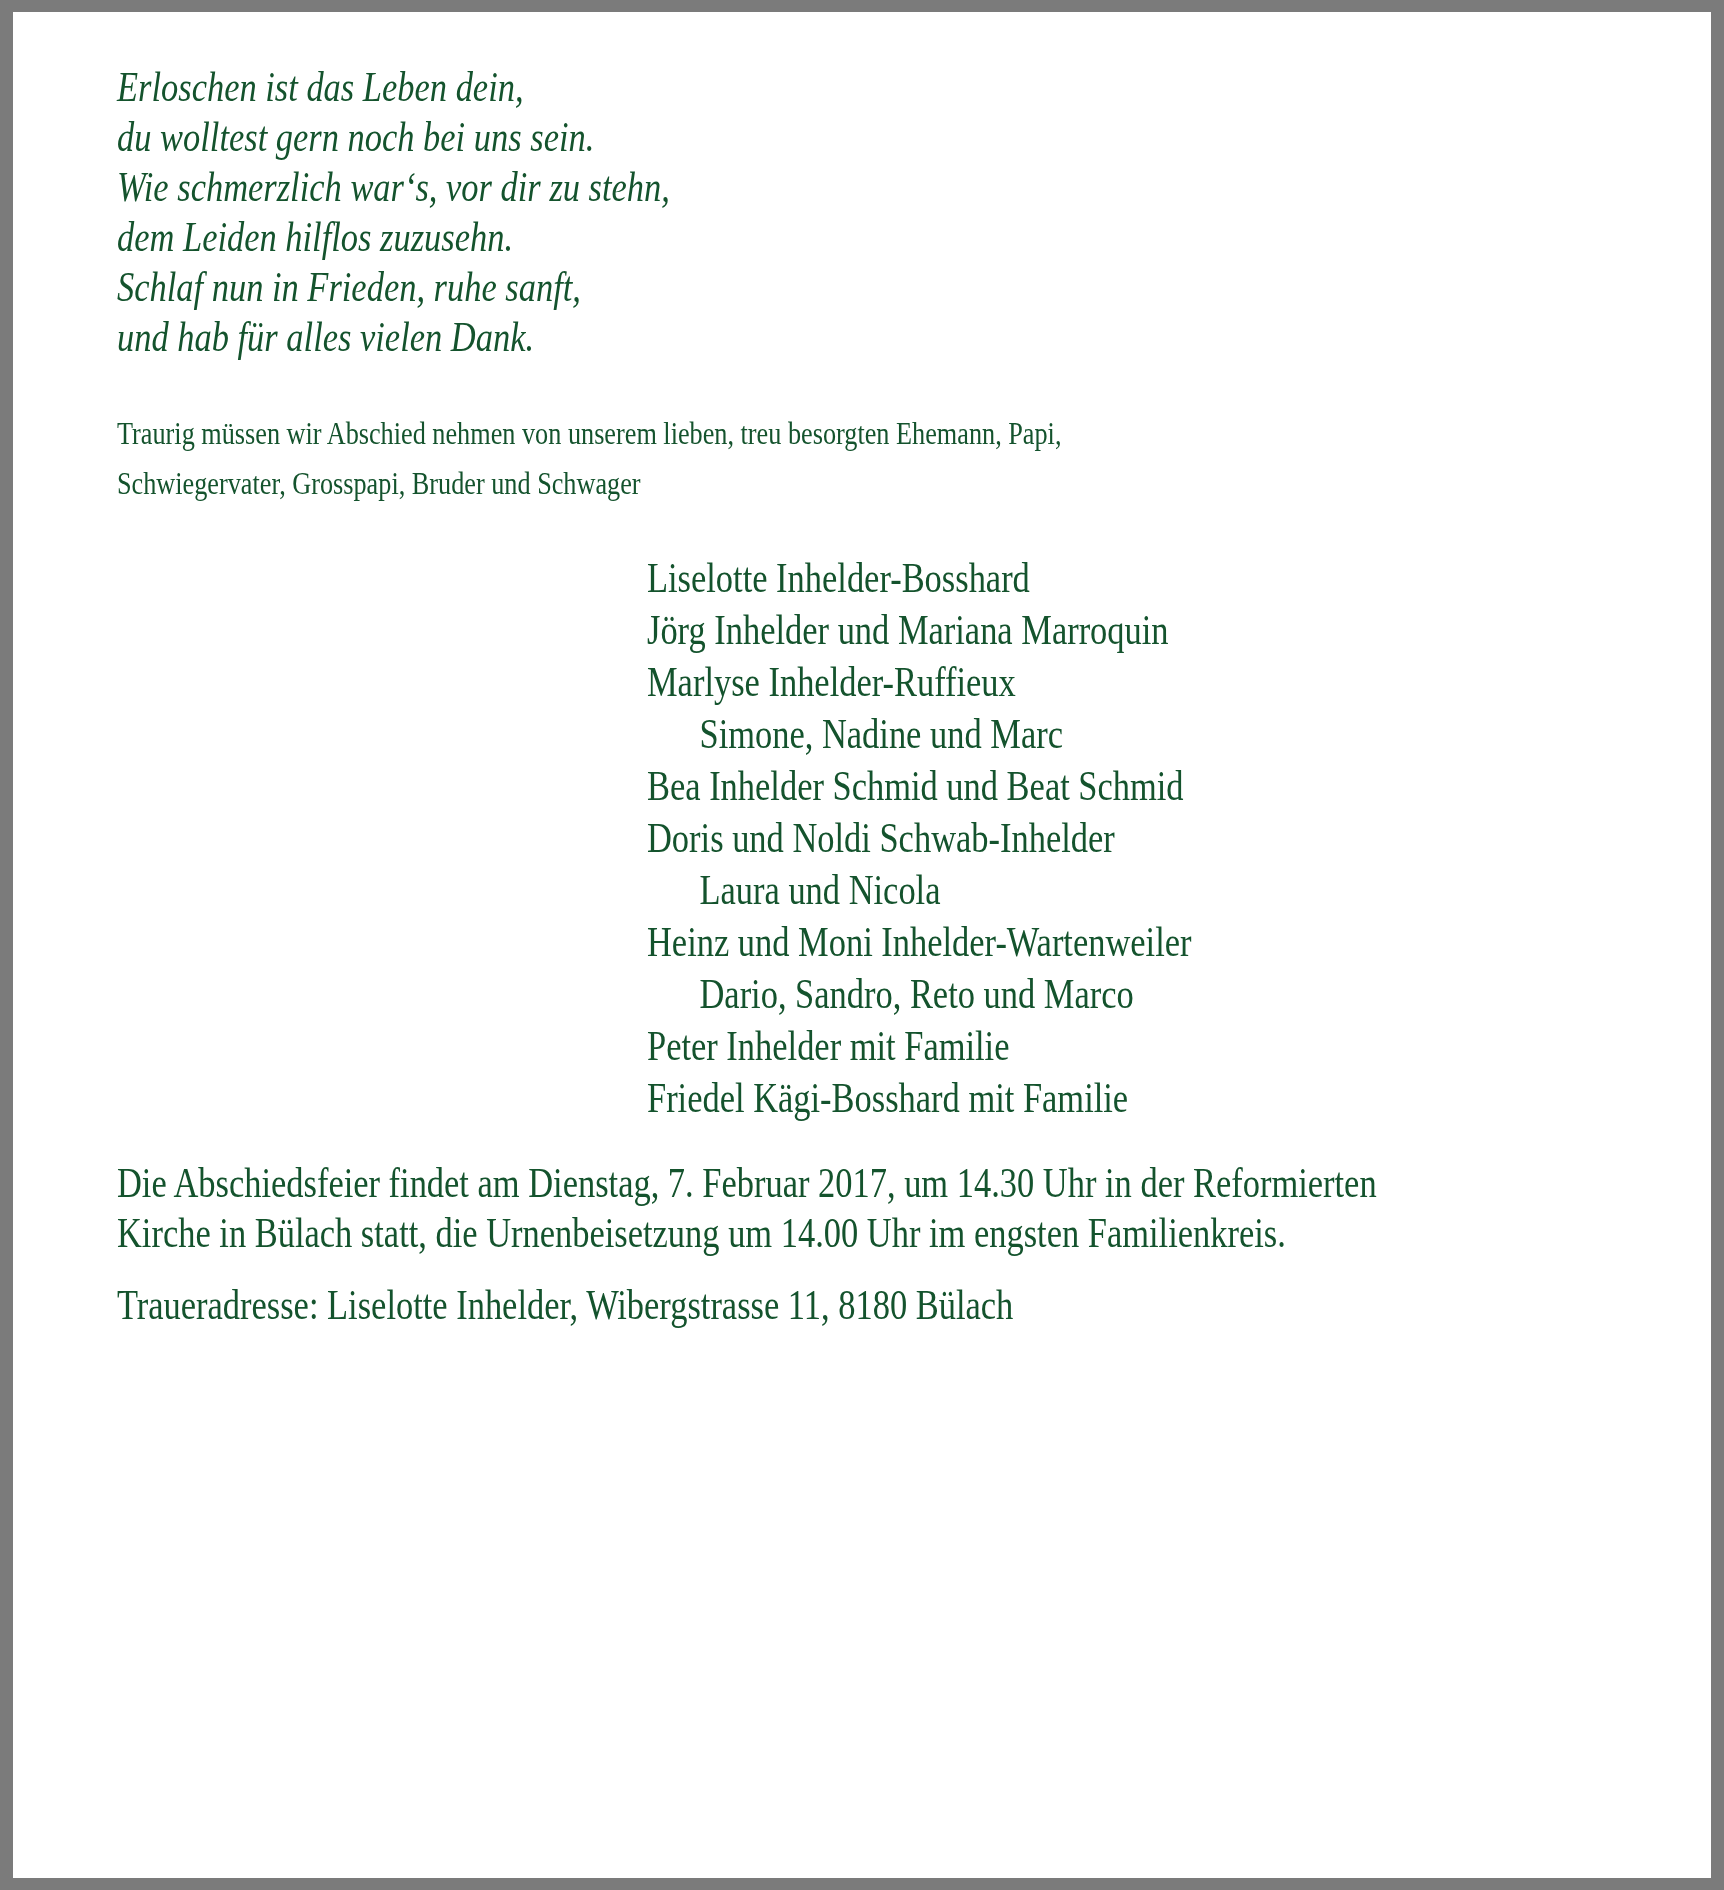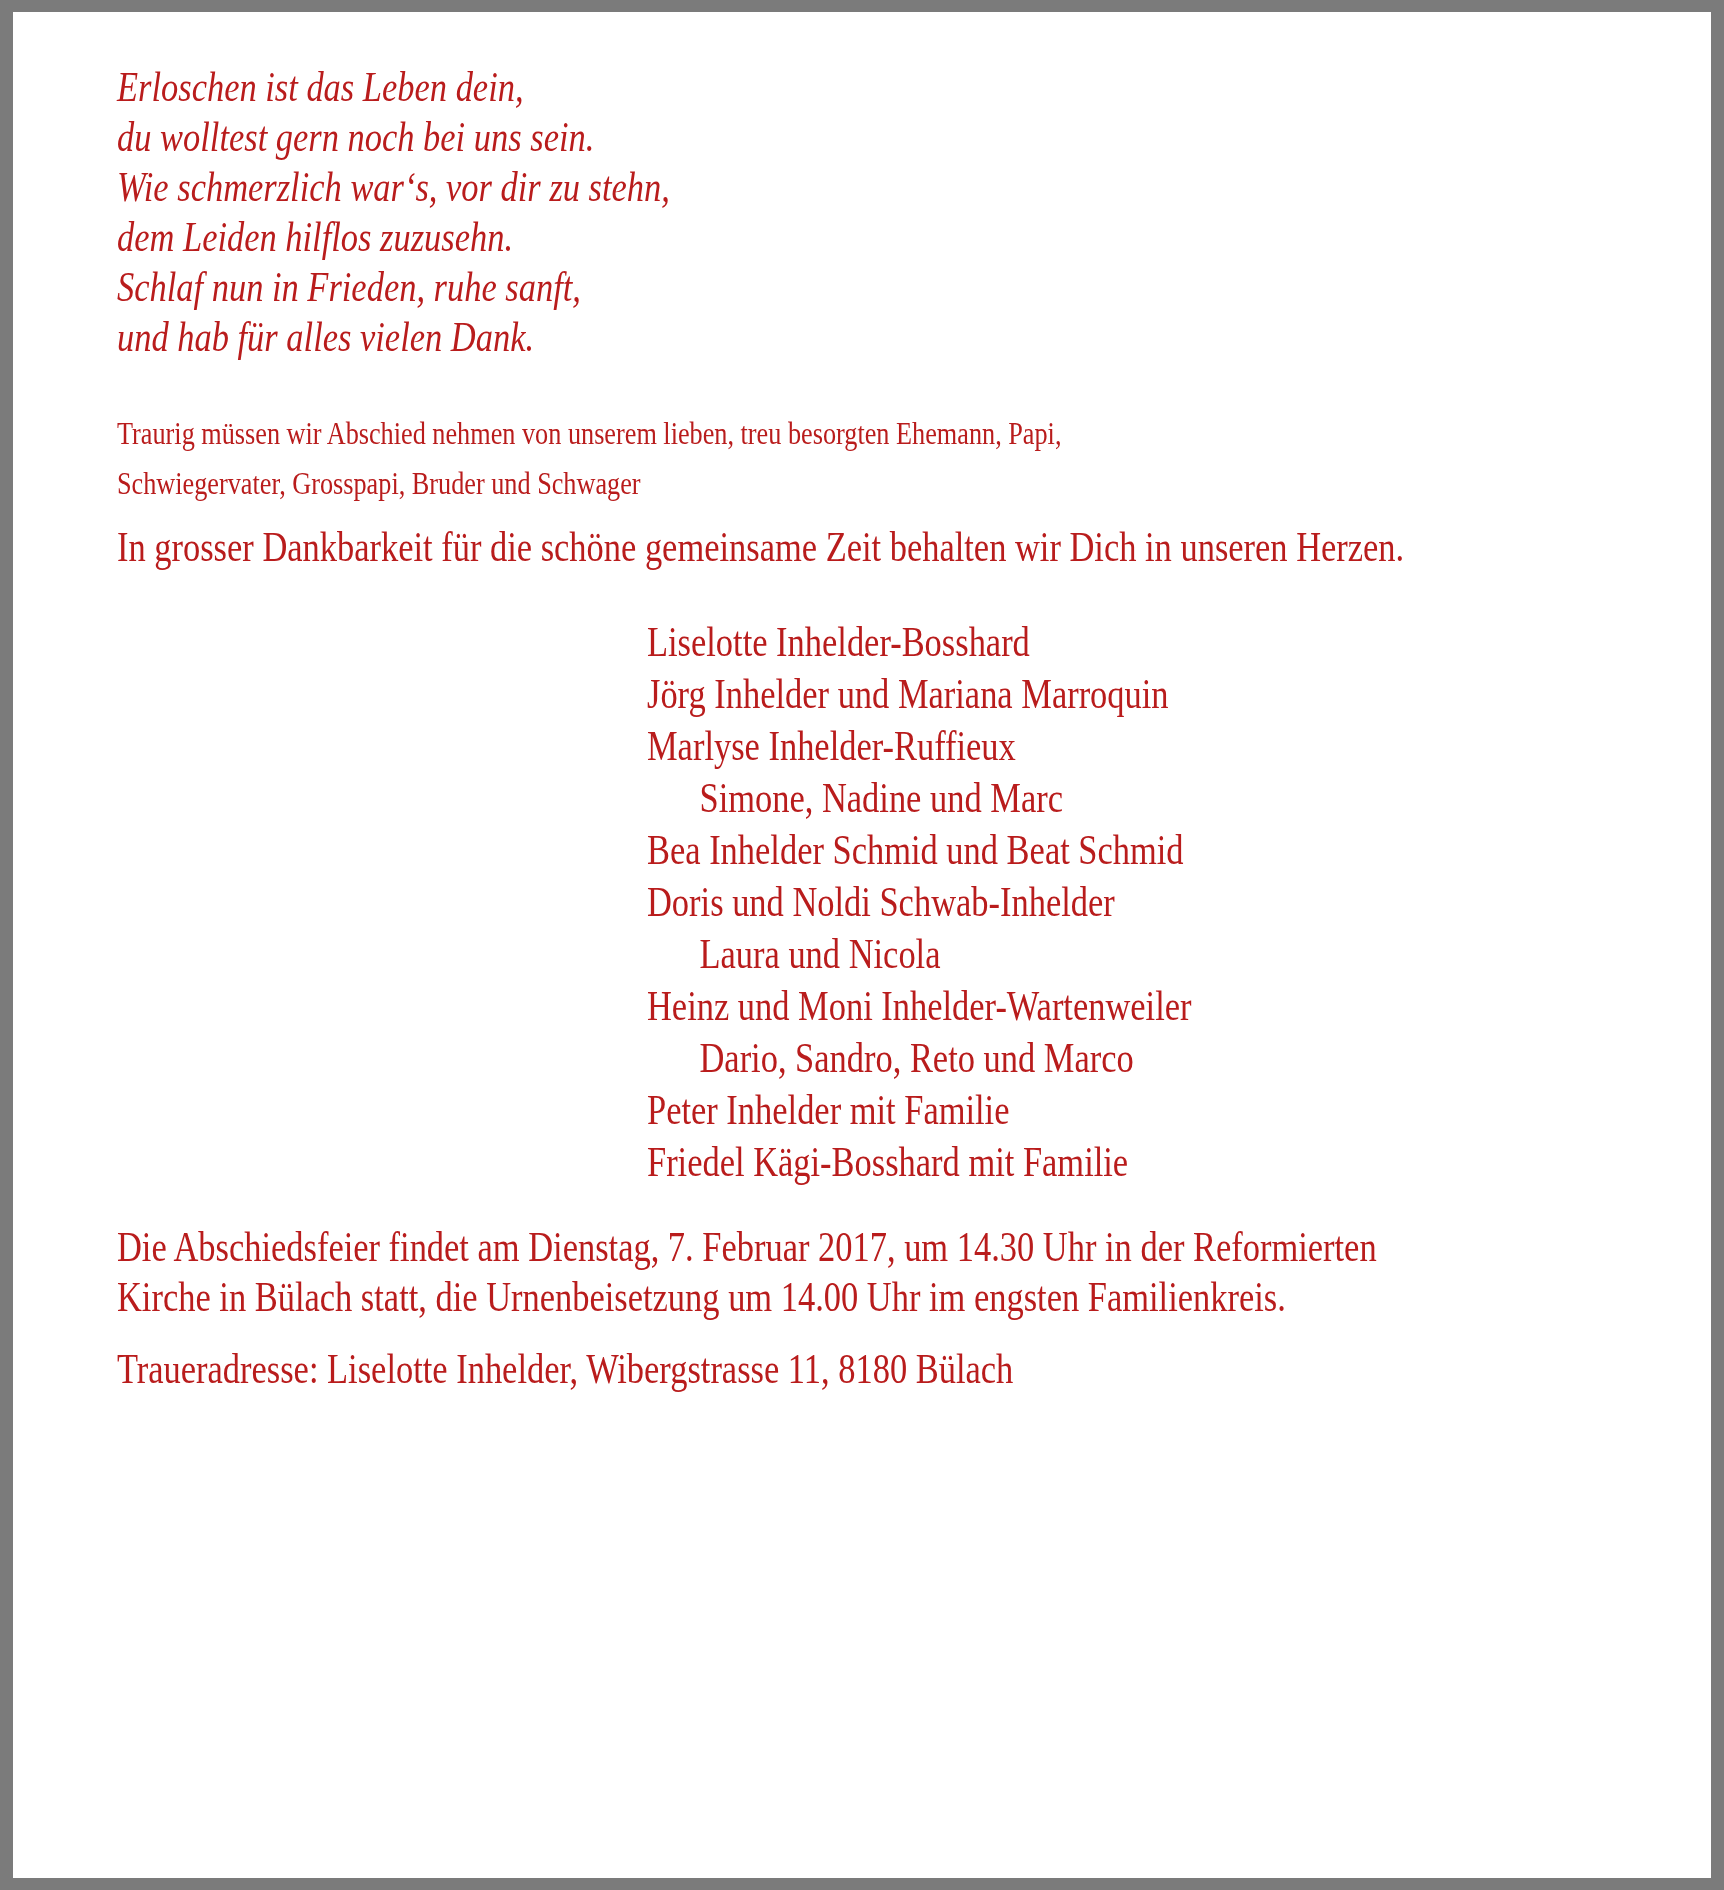--- a/index.html
+++ b/index.html
@@ -14,21 +14,21 @@
     height: 1890px;
     box-sizing: border-box;
     background: #ffffff;
     border-top: 12px solid #7b7b7b;
     border-bottom: 12px solid #7b7b7b;
     border-left: 13px solid #7b7b7b;
     border-right: 13px solid #7b7b7b;
     padding: 0 96px 0 104px;
     overflow: hidden;
     font-family: "Liberation Serif", "DejaVu Serif", serif;
-    color: #b91c1c;
+    color: #14532d;
   }
   
   .ln {
     display: block;
     white-space: nowrap;
     transform: scaleX(0.82);
     transform-origin: 0 50%;
   }
   .poem {
     margin-top: 50px;
@@ -97,23 +97,20 @@
   </div>
 
   <div class="intro">
     <span class="ln">Traurig müssen wir Abschied nehmen von unserem lieben, treu besorgten Ehemann, Papi,</span>
     <span class="ln">Schwiegervater, Grosspapi, Bruder und Schwager</span>
   </div>
 
 
 
 
-  <div class="para p-gratitude">
-    <span class="ln">In grosser Dankbarkeit für die schöne gemeinsame Zeit behalten wir Dich in unseren Herzen.</span>
-  </div>
 
   <div class="family">
     <span class="ln">Liselotte Inhelder-Bosshard</span>
     <span class="ln">Jörg Inhelder und Mariana Marroquin</span>
     <span class="ln">Marlyse Inhelder-Ruffieux</span>
     <span class="ln indent">Simone, Nadine und Marc</span>
     <span class="ln">Bea Inhelder Schmid und Beat Schmid</span>
     <span class="ln">Doris und Noldi Schwab-Inhelder</span>
     <span class="ln indent">Laura und Nicola</span>
     <span class="ln">Heinz und Moni Inhelder-Wartenweiler</span>

